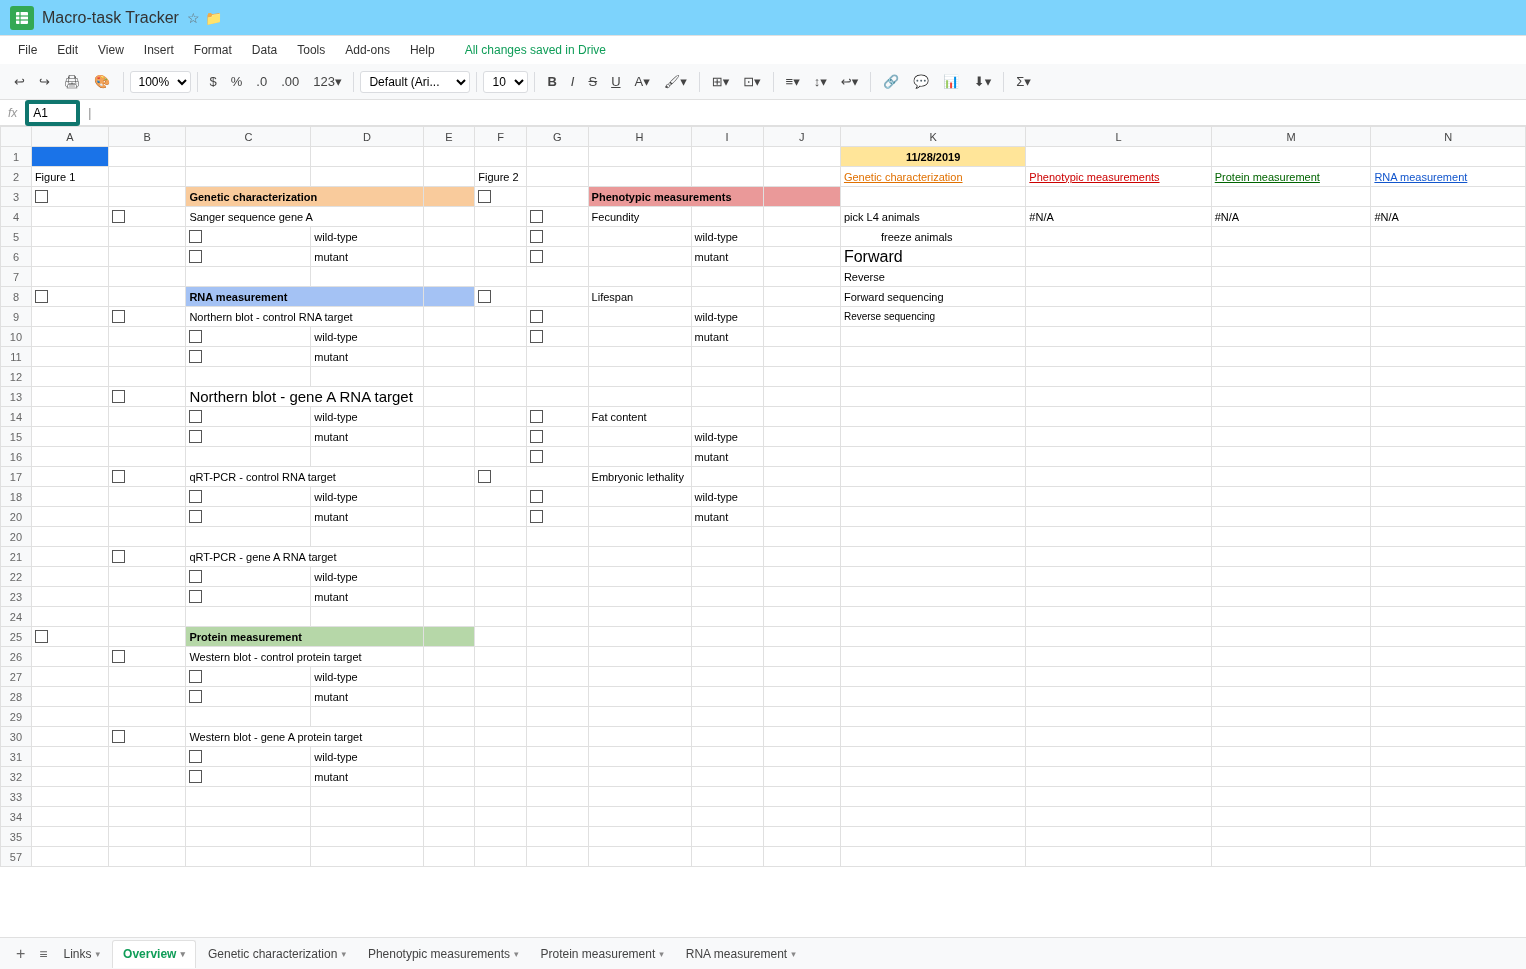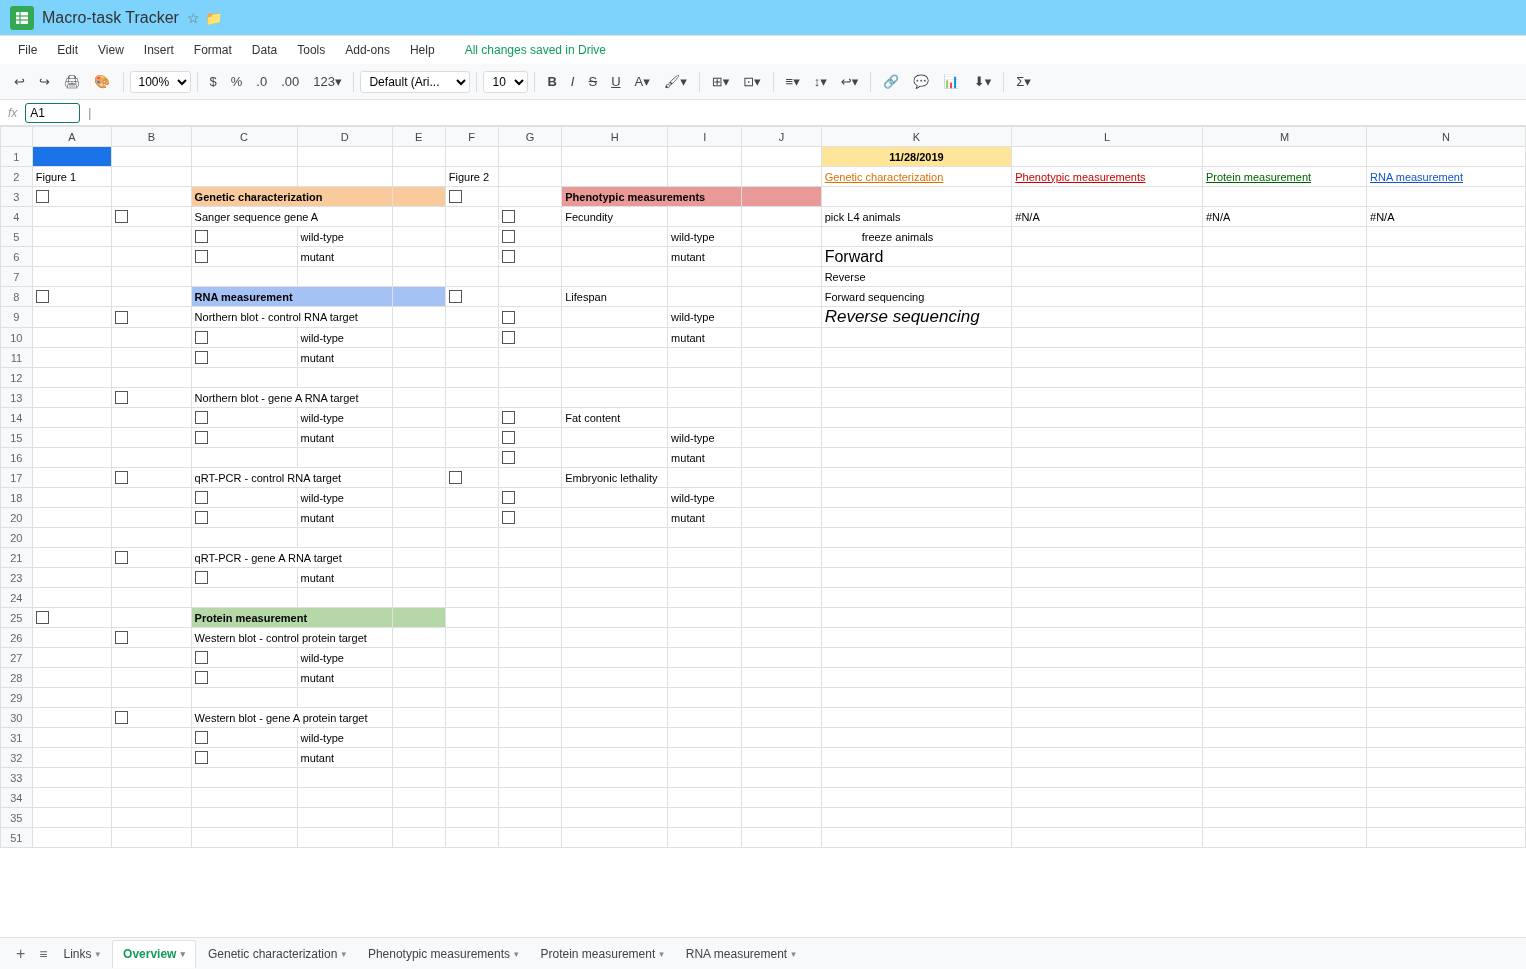--- a/index.html
+++ b/index.html
@@ -45,21 +45,21 @@
       border: 1px solid #dadce0; border-radius: 3px; padding: 2px 4px;
       font-size: 12px; background: #fff; cursor: pointer;
     }
 
     
     .formula-bar {
       display: flex; align-items: center; padding: 2px 8px; height: 26px;
       border-bottom: 1px solid #e0e0e0; background: #fff;
     }
     .formula-bar .fx { color: #999; margin-right: 8px; font-style: italic; font-size: 12px; }
-    .formula-bar .cell-ref { width: 60px; border: 1px solid #0f766e; padding: 2px 4px; font-size: 12px; margin-right: 8px; }
+    .formula-bar .cell-ref { width: 60px; border: 4px solid #0f766e; padding: 2px 4px; font-size: 12px; margin-right: 8px; }
     .formula-bar .formula-input { flex: 1; border: none; outline: none; font-size: 12px; }
 
     
     .spreadsheet-container {
       display: flex; flex-direction: column; overflow: hidden;
     }
     table.grid {
       border-collapse: collapse;
       table-layout: fixed;
     }
@@ -436,21 +436,21 @@
       </td>
       <td colspan="2" style="font-size:11px;">Northern blot - control RNA target</td>
       <td></td>
       <td></td>
       <td>
         <span class="cell-checkbox"></span>
       </td>
       <td></td>
       <td style="font-size:11px;">wild-type</td>
       <td></td>
-      <td style="font-size:17px;font-style:italic;">Reverse sequencing</td>
+      <td style="font-size:10px;">Reverse sequencing</td>
       <td></td>
       <td></td>
       <td></td>
     </tr>
 
     <tr>
       <td class="row-num">10</td>
       <td></td>
       <td></td>
       <td>
@@ -508,21 +508,21 @@
       <td></td>
           <td></td>
     </tr>
 
     <tr>
       <td class="row-num">13</td>
       <td></td>
       <td>
         <span class="cell-checkbox"></span>
       </td>
-      <td colspan="2" style="font-size:11px;">Northern blot - gene A RNA target</td>
+      <td colspan="2" style="font-size:15px;">Northern blot - gene A RNA target</td>
       <td></td>
       <td></td>
       <td></td>
       <td></td>
       <td></td>
       <td></td>
       <td></td>
       <td></td>
       <td></td>
       <td></td>
@@ -687,20 +687,39 @@
       <td></td>
       <td></td>
       <td></td>
       <td></td>
       <td></td>
       <td></td>
       <td></td>
       <td></td>
     </tr>
 
+    <tr>
+      <td class="row-num">22</td>
+      <td></td>
+      <td></td>
+      <td>
+        <span class="cell-checkbox"></span>
+      </td>
+      <td style="font-size:11px;">wild-type</td>
+      <td></td>
+      <td></td>
+      <td></td>
+      <td></td>
+      <td></td>
+      <td></td>
+      <td></td>
+      <td></td>
+      <td></td>
+      <td></td>
+    </tr>
 
     <tr>
       <td class="row-num">23</td>
       <td></td>
       <td></td>
       <td>
         <span class="cell-checkbox"></span>
       </td>
       <td style="font-size:11px;">mutant</td>
       <td></td>
@@ -933,21 +952,21 @@
       <td></td>
           <td></td>
           <td></td>
       <td></td>
           <td></td>
           <td></td>
       <td></td>
           <td></td>
     </tr>
     <tr>
-      <td class="row-num">51</td>
+      <td class="row-num">57</td>
       <td></td>
           <td></td>
           <td></td>
       <td></td>
           <td></td>
           <td></td>
       <td></td>
           <td></td>
           <td></td>
       <td></td>

